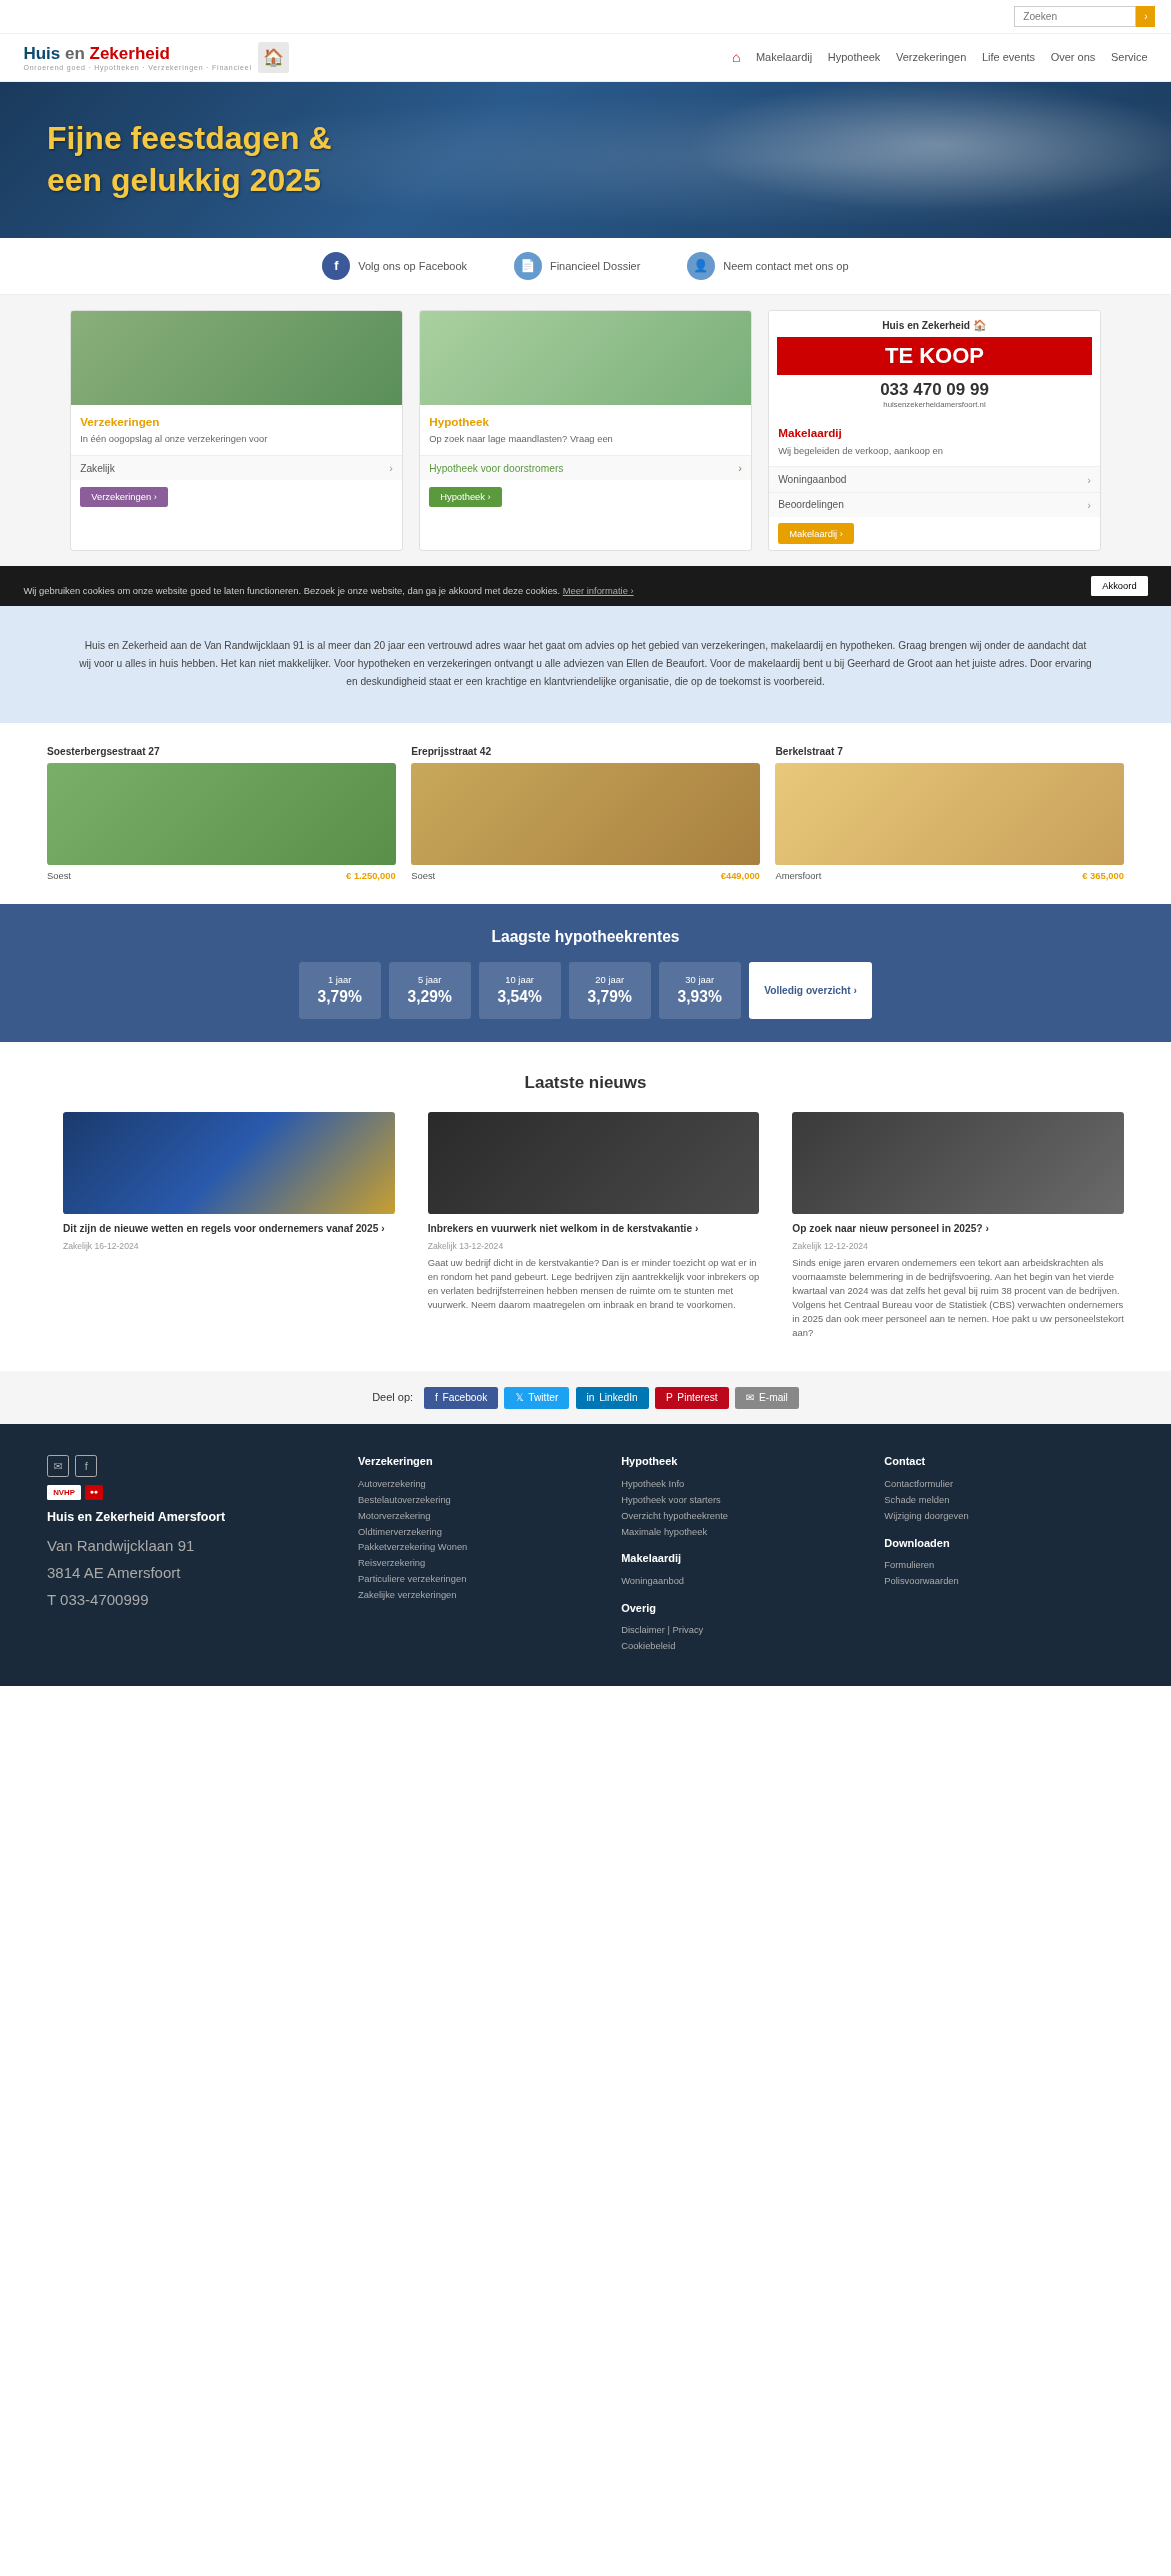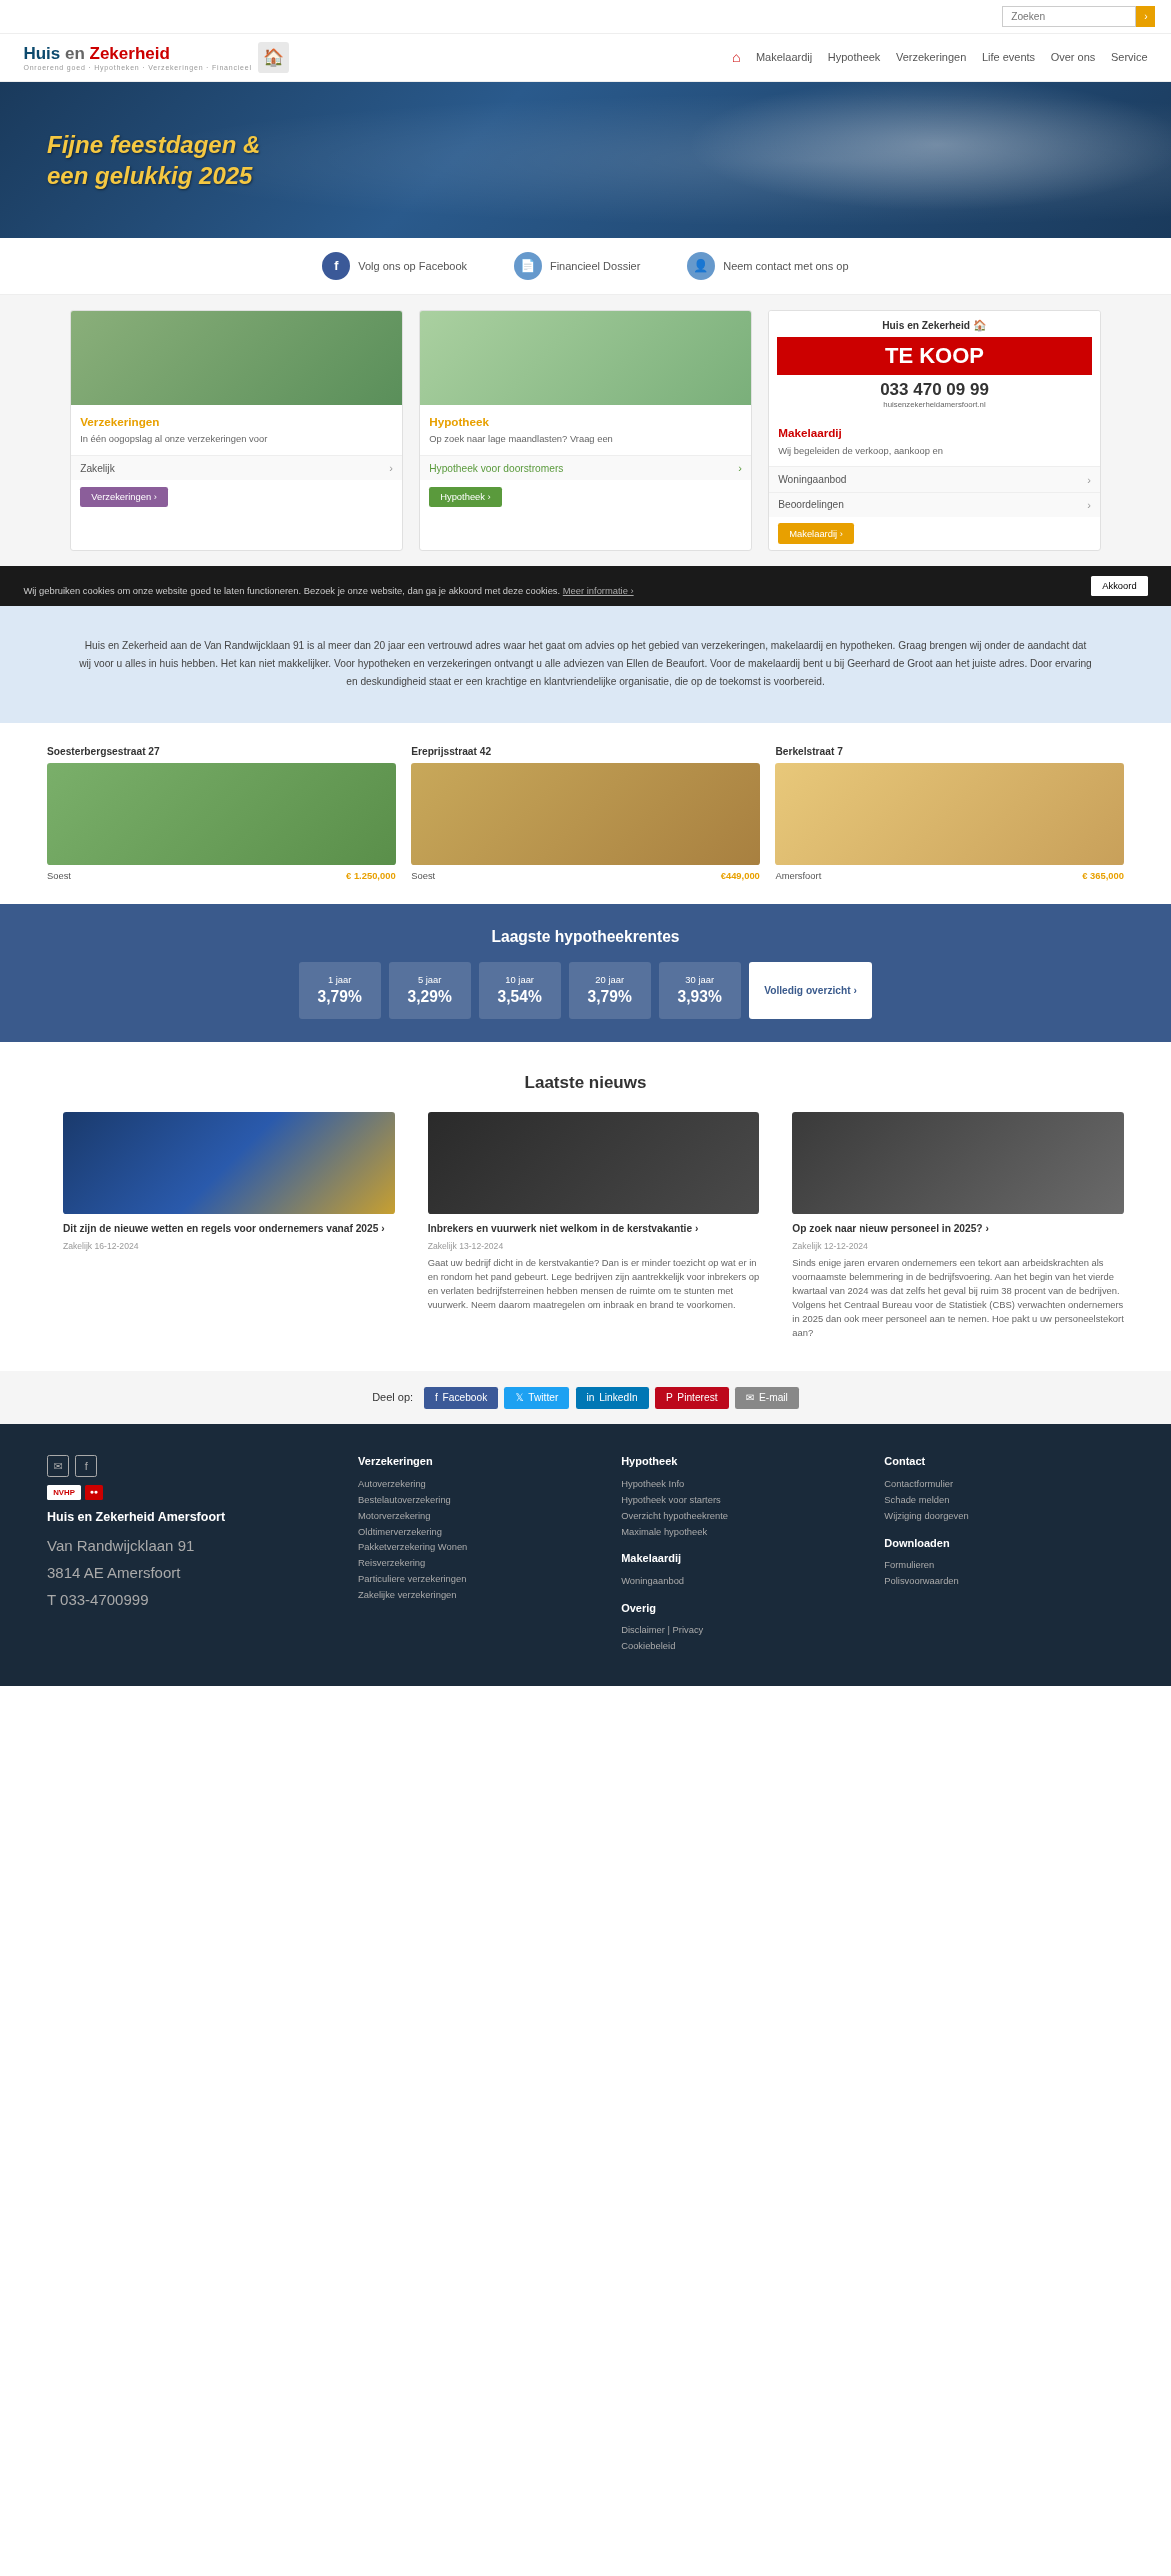--- a/index.html
+++ b/index.html
@@ -14,21 +14,21 @@
       align-items: center;
       border-bottom: 0.8px solid #eee;
     }
     .search-form {
       display: flex;
       align-items: center;
     }
     .search-input {
       border: 0.8px solid #ccc;
       padding: 3.9px 7.8px;
-      width: 134px;
+      width: 122px;
       font-size: 10.2px;
     }
     .search-btn {
       background: #e8a000;
       border: none;
       color: #fff;
       padding: 4.7px 7.8px;
       cursor: pointer;
       font-size: 10.2px;
     }
@@ -80,22 +80,21 @@
       background: linear-gradient(135deg, #1a3a5c 0%, #2a5a8c 40%, #1a3a5c 100%);
       height: 156px;
       position: relative;
       overflow: hidden;
       display: flex;
       align-items: center;
       padding: 15.6px 47px;
     }
     .hero-text {
       color: #f5c842;
-      font-size: 24px;
-      font-style: italic;
+      font-size: 32px;
       font-weight: bold;
       line-height: 1.3;
       z-index: 2;
       text-shadow: 0.8px 0.8px 2.3px rgba(0,0,0,0.5);
     }
     .hero-snow {
       position: absolute;
       top: 0; left: 0; right: 0; bottom: 0;
       background: radial-gradient(ellipse at 70% 50%, rgba(255,255,255,0.15) 0%, transparent 60%);
     }

